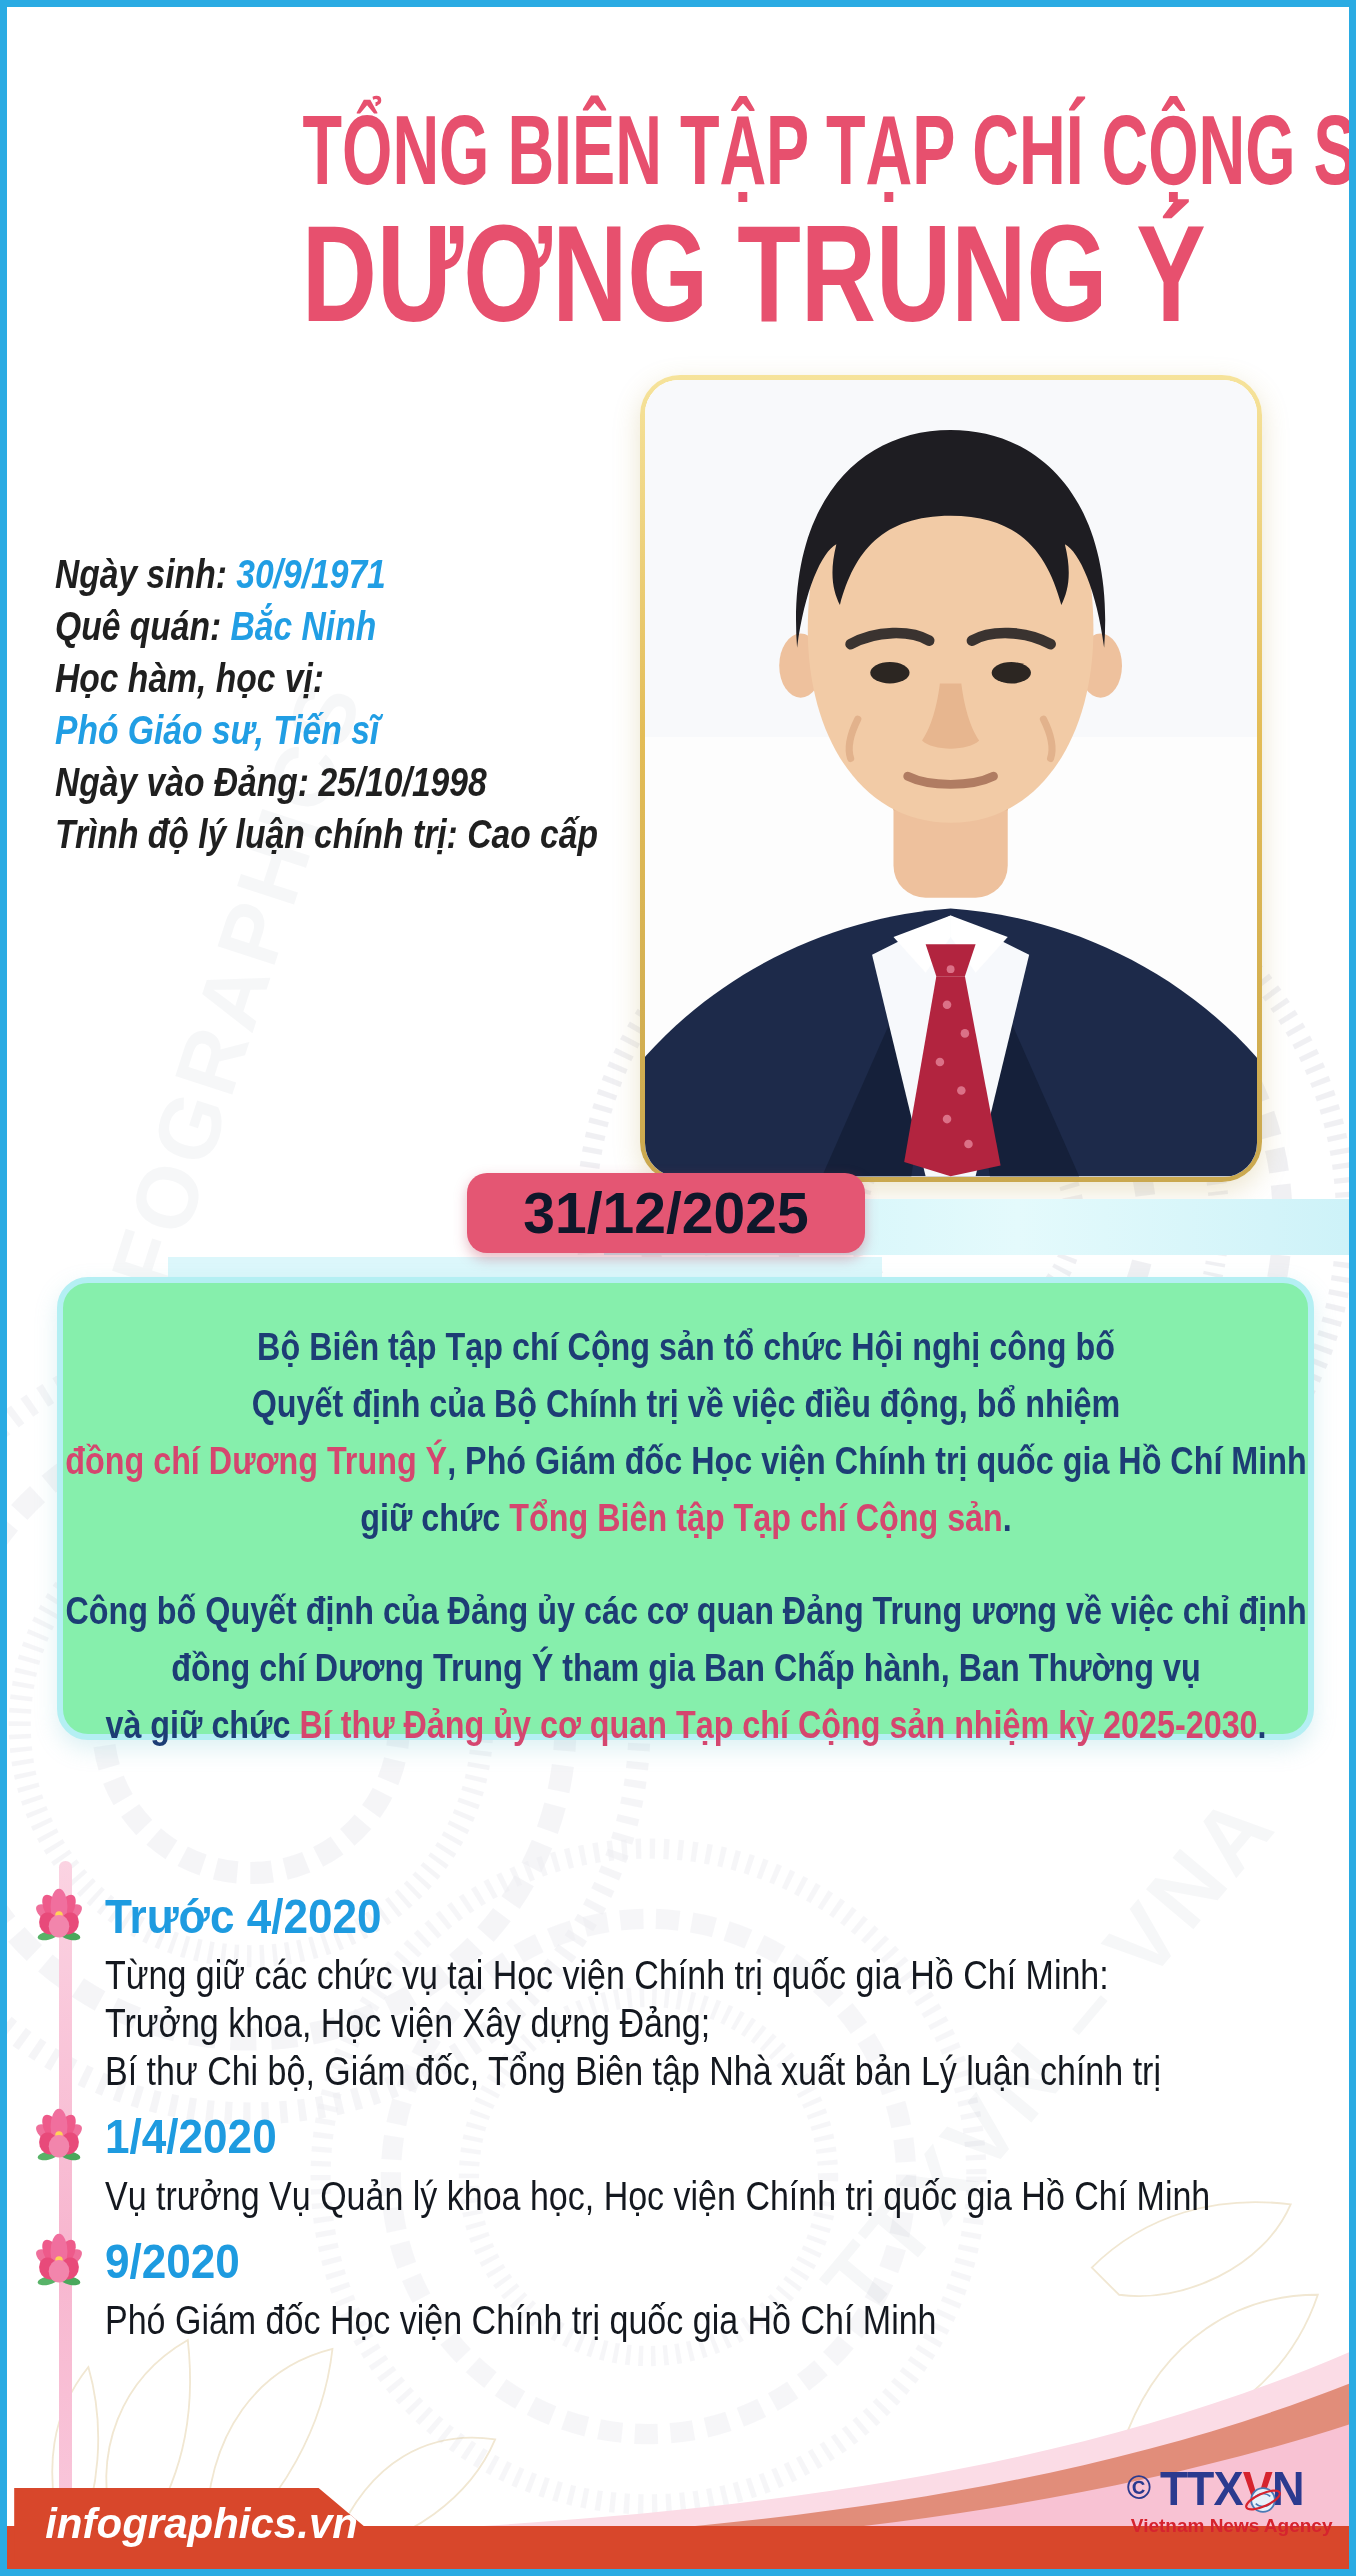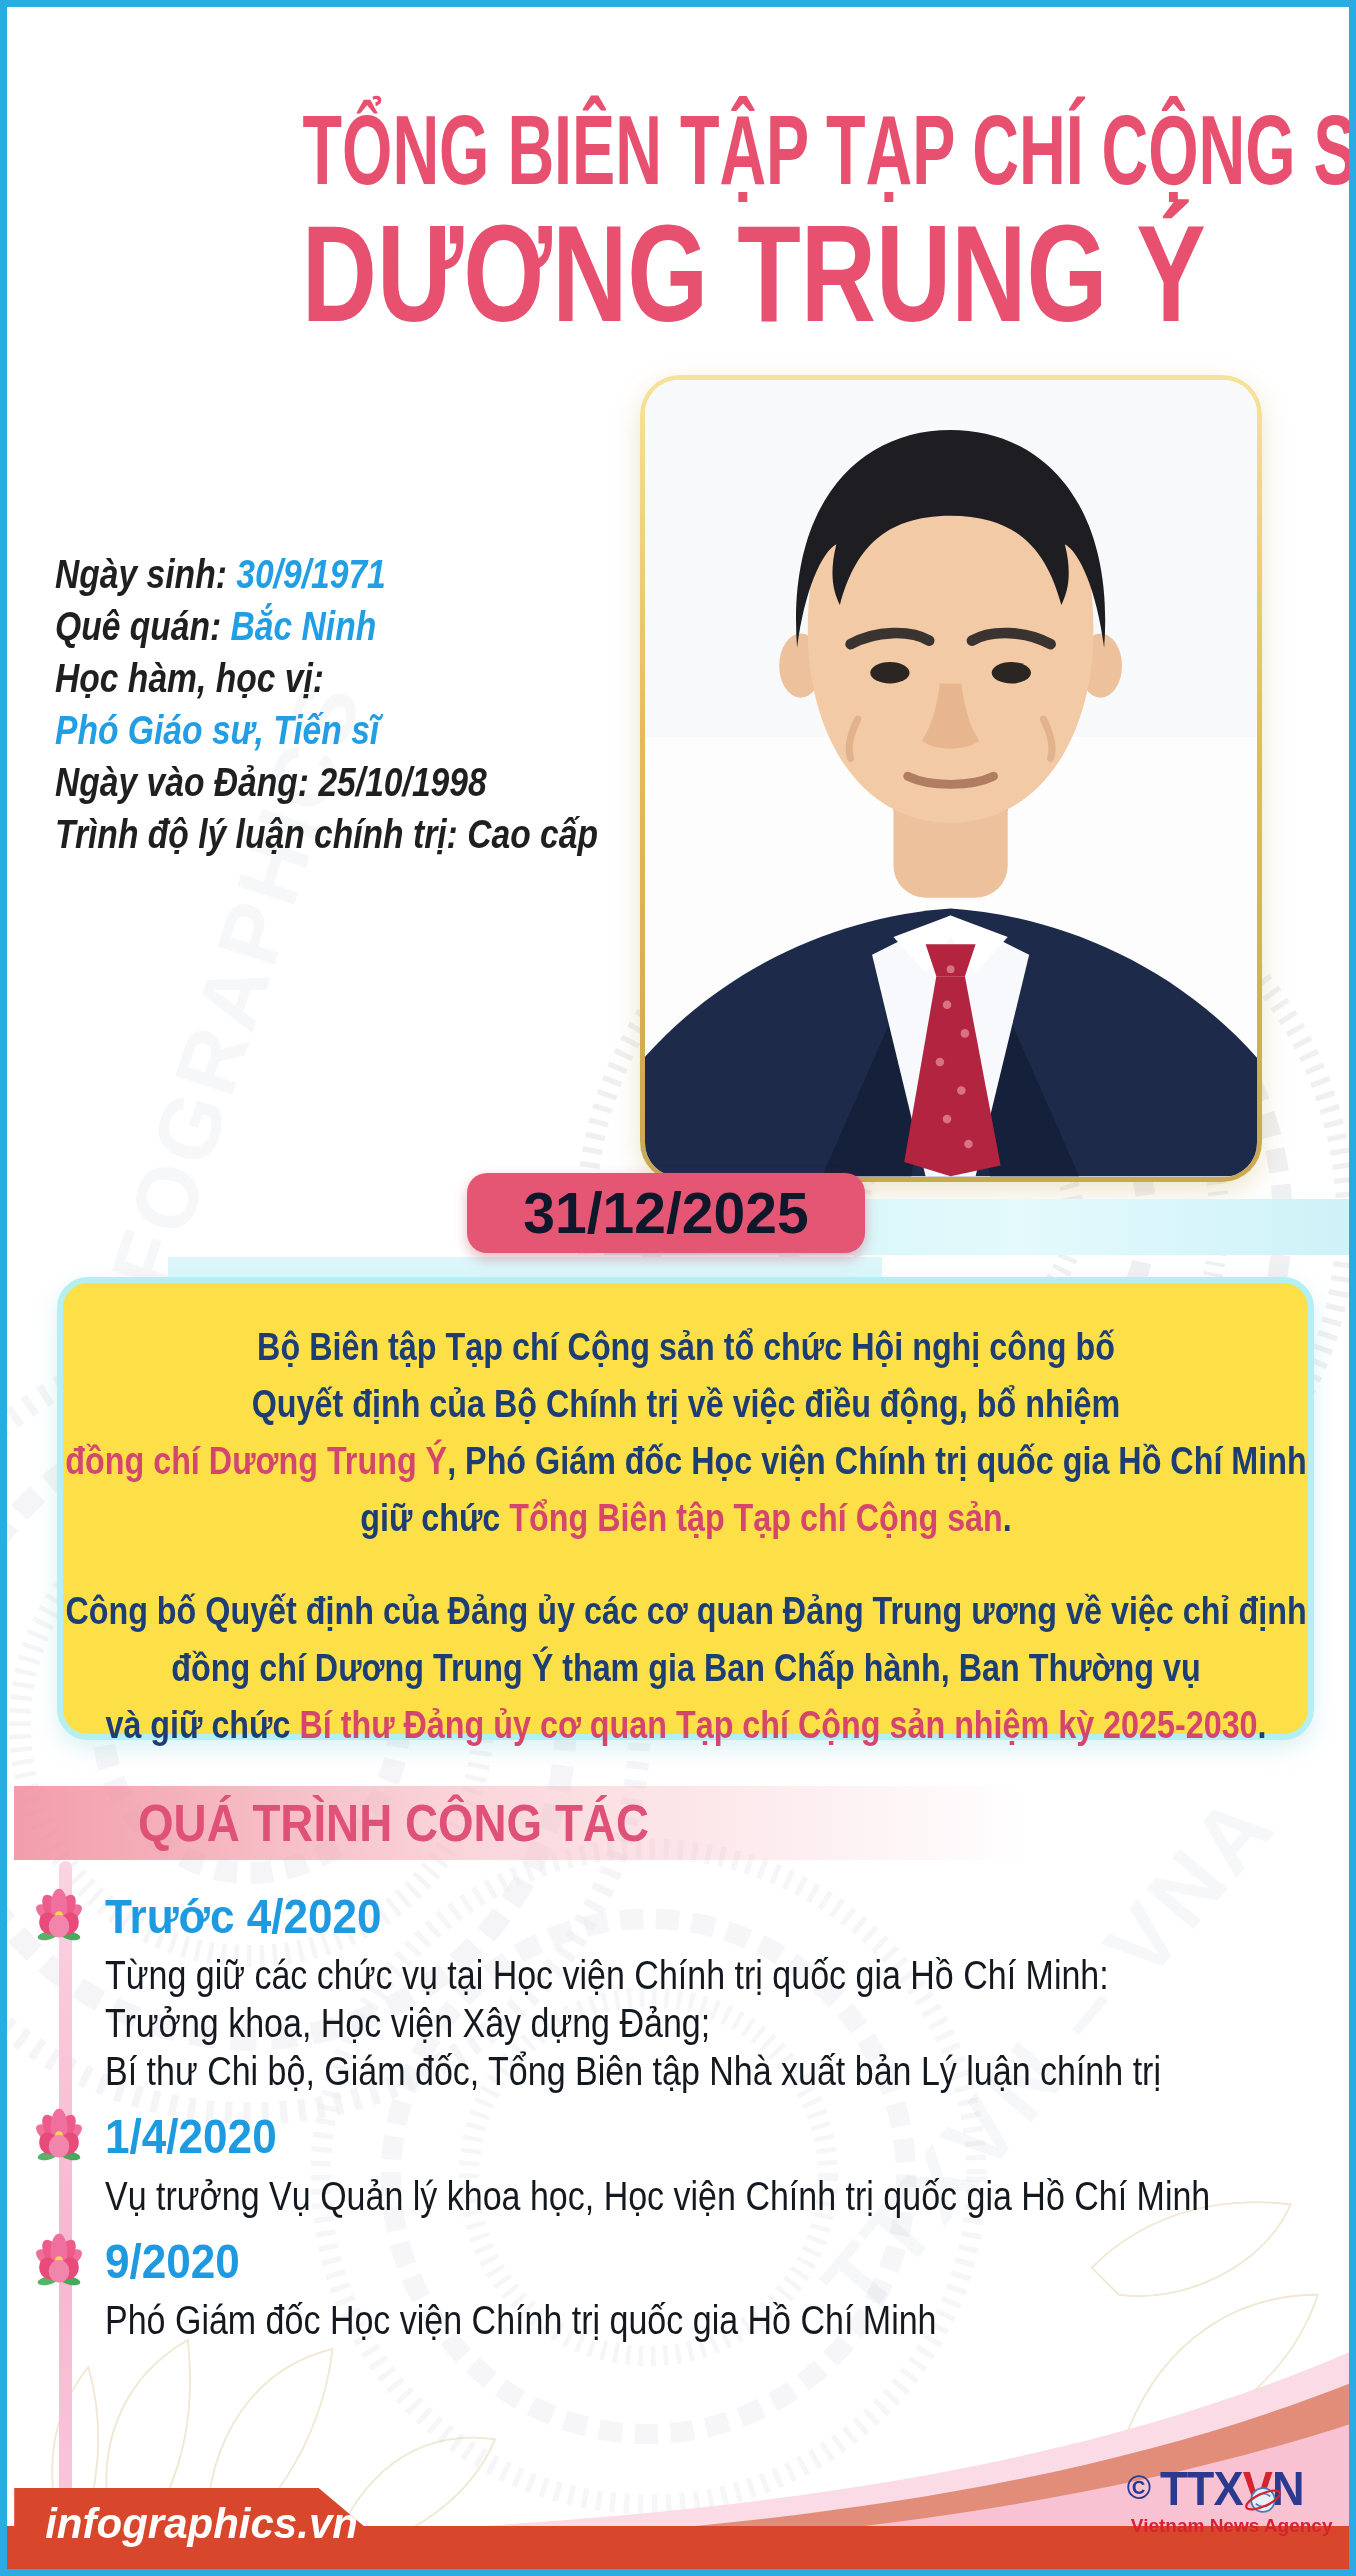--- a/index.html
+++ b/index.html
@@ -40,21 +40,21 @@
              background:linear-gradient(90deg,#c9f2f8 0%,#e4fafc 55%,#cdf2f8 100%); }
   .strip-b { position:absolute; left:161px; top:1250px; width:714px; height:22px;
              background:#dcf7fb; }
   .date-badge { position:absolute; left:460px; top:1166px; width:398px; height:80px;
                 background:#e45673; border-radius:20px; color:#0f172a; font-size:57px;
                 font-weight:700; display:flex; align-items:center; justify-content:center;
                 box-shadow:0 5.4px 12.7px rgba(190,60,90,.35); }
 
   
   .ann-box { position:absolute; left:50px; top:1270px; width:1257px; height:463px;
-             background:#fde047; border:6.3px solid #b4eff3; border-radius:31px;
+             background:#86efac; border:6.3px solid #b4eff3; border-radius:31px;
              box-shadow:0 9px 22px rgba(120,200,210,.25); }
   .ann-inner { position:absolute; left:50%; top:36px; width:1483px;
                transform:translateX(-50%) scaleX(.85); transform-origin:center top;
                text-align:center; color:#1d3d75; font-size:38px; line-height:57px; font-weight:600; }
   .ann-para + .ann-para { margin-top:36px; }
   .seg-hl { color:#d5466f; font-weight:700; }
 
   
   .career-band { position:absolute; left:7.2px; top:1779px; width:1013px; height:74px;
                  background:linear-gradient(90deg,rgba(240,140,155,.85) 0%,rgba(246,180,190,.55) 45%,rgba(250,215,220,0) 100%);
@@ -202,23 +202,20 @@
   <div class="strip-b"></div>
   <div class="date-badge">31/12/2025</div>
 
   <div class="ann-box">
     <div class="ann-inner">
         <div class="ann-para"><span>Bộ Biên tập Tạp chí Cộng sản tổ chức Hội nghị công bố</span><br><span>Quyết định của Bộ Chính trị về việc điều động, bổ nhiệm</span><br><span class="seg-hl">đồng chí Dương Trung Ý</span><span>, Phó Giám đốc Học viện Chính trị quốc gia Hồ Chí Minh</span><br><span>giữ chức </span><span class="seg-hl">Tổng Biên tập Tạp chí Cộng sản</span><span>.</span></div>
         <div class="ann-para"><span>Công bố Quyết định của Đảng ủy các cơ quan Đảng Trung ương về việc chỉ định</span><br><span>đồng chí Dương Trung Ý tham gia Ban Chấp hành, Ban Thường vụ</span><br><span>và giữ chức </span><span class="seg-hl">Bí thư Đảng ủy cơ quan Tạp chí Cộng sản nhiệm kỳ 2025-2030</span><span>.</span></div>
       </div>
   </div>
 
-  <div class="career-band">
-    <span class="career-heading">QUÁ TRÌNH CÔNG TÁC</span>
-  </div>
   <div class="tl-line"></div>
   <div class="timeline">
       <div class="tl-item">
         <div class="tl-lotus"><svg viewBox="0 0 64 64">
             <ellipse cx="20" cy="53" rx="11" ry="4.5" fill="#58b368" transform="rotate(-12 20 53)"></ellipse>
             <ellipse cx="44" cy="53" rx="11" ry="4.5" fill="#4aa85c" transform="rotate(12 44 53)"></ellipse>
             <ellipse cx="32" cy="27" rx="8" ry="18" fill="#ef6f9b" transform="rotate(-55 32 38)"></ellipse>
             <ellipse cx="32" cy="27" rx="8" ry="18" fill="#ef6f9b" transform="rotate(55 32 38)"></ellipse>
             <ellipse cx="32" cy="24" rx="8.5" ry="18" fill="#ee5a8a" transform="rotate(-28 32 38)"></ellipse>
             <ellipse cx="32" cy="24" rx="8.5" ry="18" fill="#ee5a8a" transform="rotate(28 32 38)"></ellipse>

